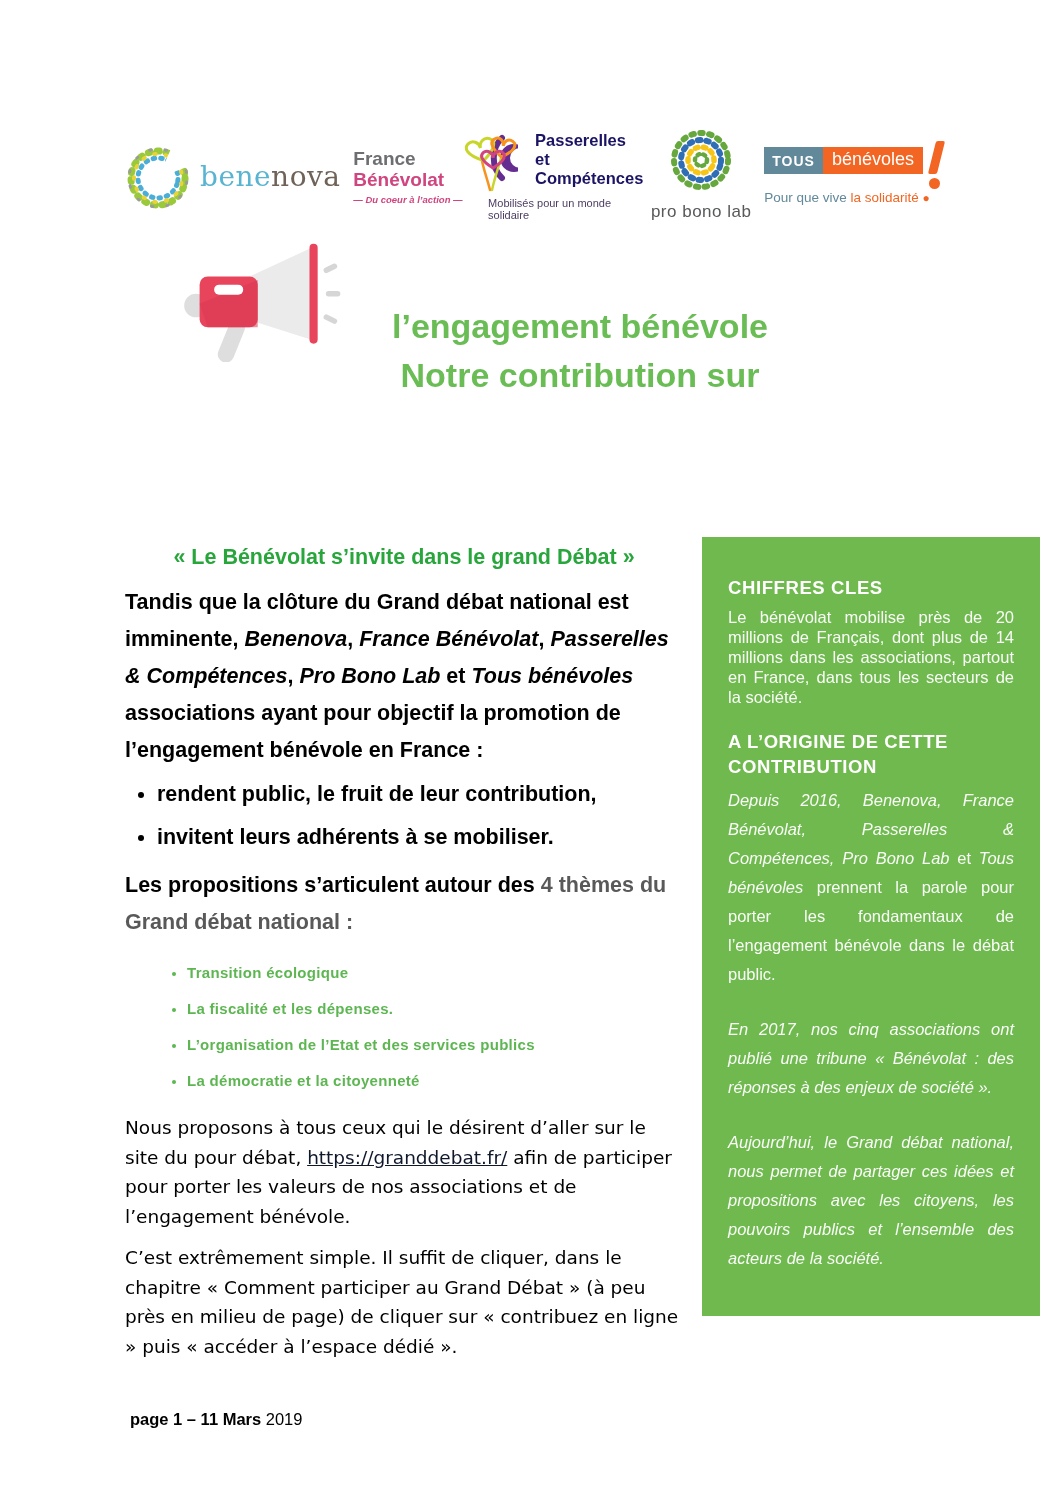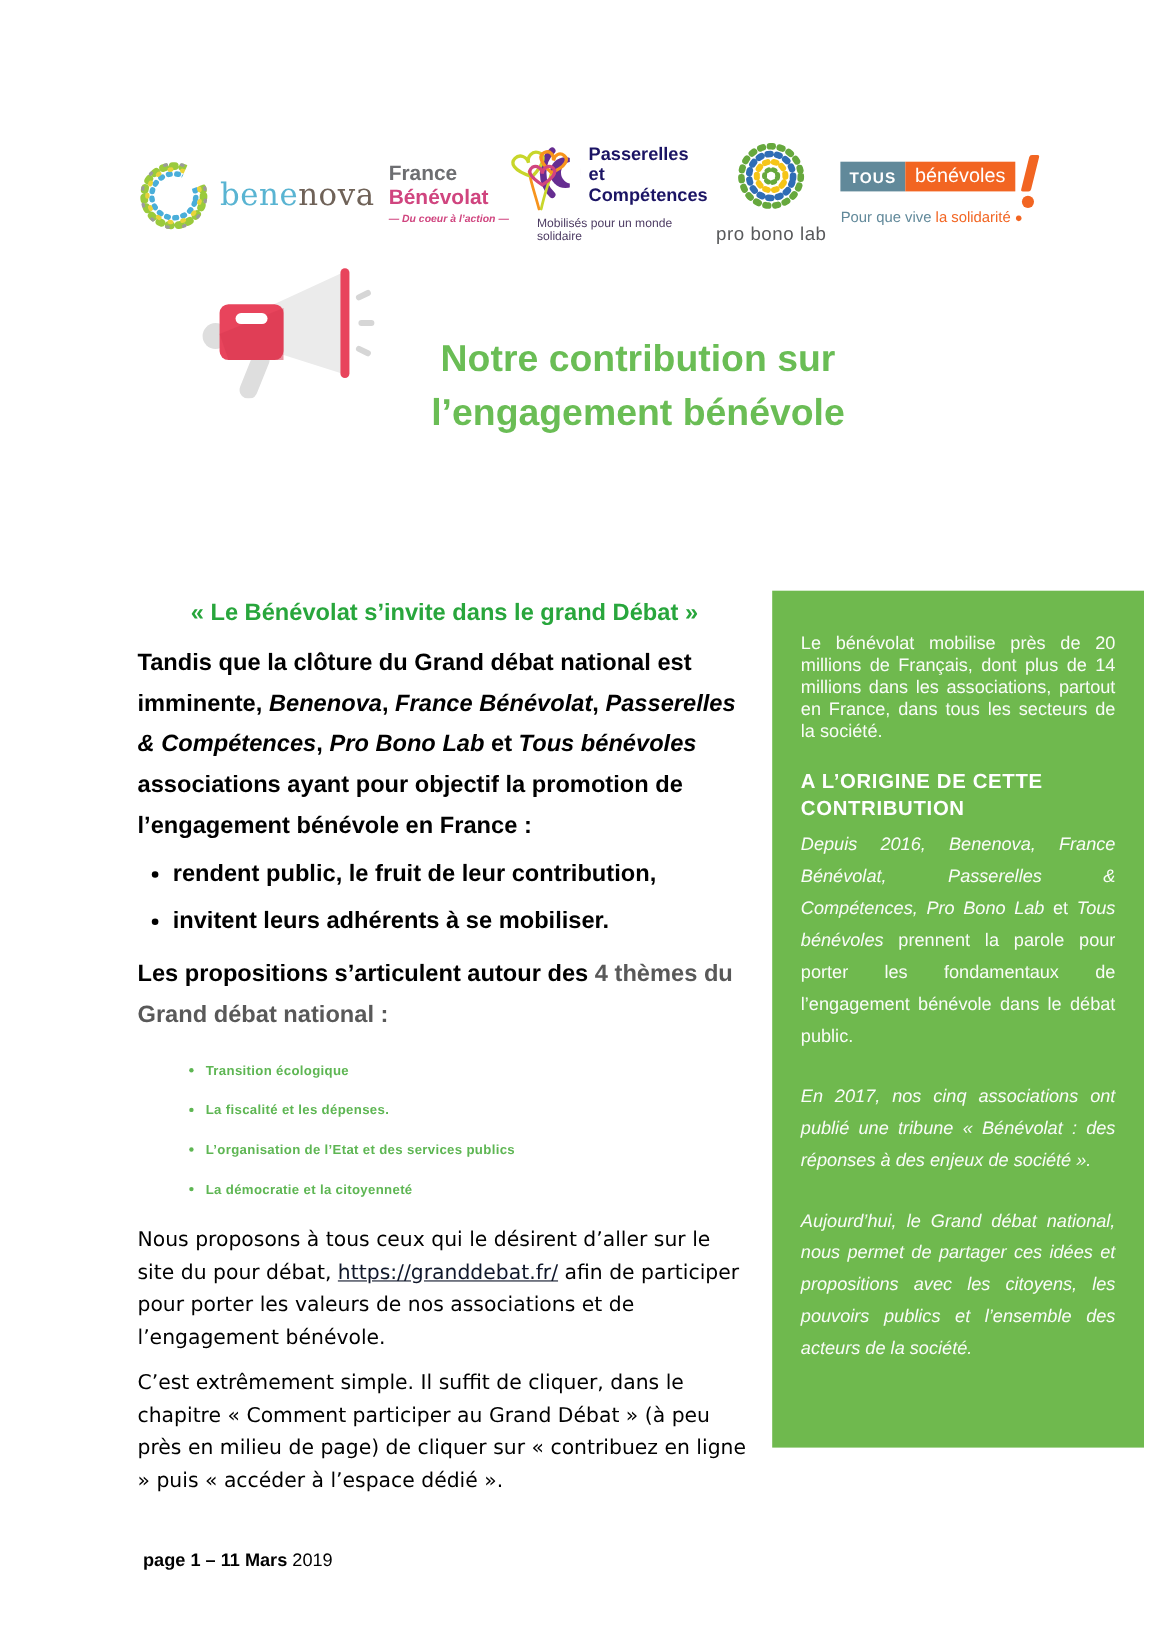--- a/index.html
+++ b/index.html
@@ -54,21 +54,21 @@
   .hero-title  { margin-top:30px; font-size:34px; line-height:49px; }
 
   
   .main-col { position:absolute; left:125px; top:545px; width:558px; color:#000; }
   .green-heading { text-align:center; color:#28a63c; font-weight:bold; font-size:21.5px; margin-bottom:14px; }
   .p-bold { font-weight:bold; font-size:21.5px; line-height:37px; margin-bottom:4px; }
   ul.black-bullets { list-style:disc; margin:2px 0 8px 0; padding-left:32px; }
   ul.black-bullets li { font-weight:bold; font-size:21.5px; line-height:43px; }
   .p-props { font-weight:bold; font-size:21.5px; line-height:37px; margin:6px 0 14px; }
   ul.themes { list-style:disc; margin:10px 0 14px 62px; padding:0; }
-  ul.themes li { color:#5eb653; font-weight:bold; font-size:12px; line-height:36px; letter-spacing:0.3px; }
+  ul.themes li { color:#5eb653; font-weight:bold; font-size:15px; line-height:36px; letter-spacing:0.3px; }
   ul.themes li::marker { font-size:13px; }
   .p-body { font-family:"DejaVu Sans", sans-serif; font-size:18.5px; line-height:29.5px; margin-top:12px; }
   .p-body .link, a.link { color:#0f172a; text-decoration:underline; cursor:pointer; }
 
   
   .sidebar { position:absolute; left:702px; top:537px; width:338px; height:779px;
              background:#6fb94e; color:#ffffff; padding:38px 26px 20px; overflow:hidden; }
   .sb-h { font-weight:bold; font-size:18.5px; letter-spacing:0.6px; line-height:25px; margin-bottom:7px; }
   .sb-h2 { margin-top:22px; }
   .sb-p { font-size:16.5px; line-height:20px; text-align:justify; color:rgba(255,255,255,0.96); }
@@ -174,22 +174,22 @@
       <rect x="26" y="40" width="64" height="56" rx="9" fill="none"></rect>
       <rect x="42" y="49" width="32" height="11" rx="5.5" fill="#ffffff"></rect>
       <rect x="162" y="28" width="16" height="6" rx="3" fill="#d6d6d6" transform="rotate(-26 170 31)"></rect>
       <rect x="165" y="56" width="16" height="6" rx="3" fill="#d6d6d6"></rect>
       <rect x="162" y="84" width="16" height="6" rx="3" fill="#d6d6d6" transform="rotate(26 170 87)"></rect>
     </svg>
   </span>
 
   <div class="hero-text">
     <div class="hero-title">
+      <div>l’engagement bénévole</div>
       <div>Notre contribution sur</div>
-      <div>l’engagement bénévole</div>
     </div>
   </div>
 
   <div class="main-col">
 
     <div class="green-heading">« Le Bénévolat s’invite dans le grand Débat »</div>
 
     <p class="p-bold"><span>Tandis que la clôture du Grand débat national est imminente, </span><span style="font-style: italic;">Benenova</span><span>, </span><span style="font-style: italic;">France Bénévolat</span><span>, </span><span style="font-style: italic;">Passerelles &amp; Compétences</span><span>, </span><span style="font-style: italic;">Pro Bono Lab</span><span> et </span><span style="font-style: italic;">Tous bénévoles</span><span> associations ayant pour objectif la promotion de l’engagement bénévole en France :</span></p>
 
     <ul class="black-bullets">
@@ -206,20 +206,21 @@
       <li>La démocratie et la citoyenneté</li>
     </ul>
 
     <p class="p-body"><span>Nous proposons à tous ceux qui le désirent d’aller sur le site du pour débat, </span><a class="link" href="#">https://granddebat.fr/</a><span> afin de participer pour porter les valeurs de nos associations et de l’engagement bénévole.</span></p>
 
     <p class="p-body">C’est extrêmement simple. Il suffit de cliquer, dans le chapitre « Comment participer au Grand Débat » (à peu près en milieu de page) de cliquer sur « contribuez en ligne » puis « accéder à l’espace dédié ».</p>
 
   </div>
 
   <div class="sidebar">
+    <div class="sb-h">CHIFFRES CLES</div>
     <p class="sb-p">Le bénévolat mobilise près de 20 millions de Français, dont plus de 14 millions dans les associations, partout en France, dans tous les secteurs de la société.</p>
 
     <div class="sb-h sb-h2">A L’ORIGINE DE CETTE CONTRIBUTION</div>
     <p class="sb-p2"><span style="font-style: italic;">Depuis 2016, </span><span style="font-style: italic;">Benenova, France Bénévolat, Passerelles &amp; Compétences, Pro Bono Lab </span><span>et </span><span style="font-style: italic;">Tous bénévoles </span><span>prennent la parole pour porter les fondamentaux de l’engagement bénévole dans le débat public.</span></p>
 
     <p class="sb-p3">En 2017, nos cinq associations ont publié une tribune « Bénévolat : des réponses à des enjeux de société ».</p>
 
     <p class="sb-p3">Aujourd’hui, le Grand débat national, nous permet de partager ces idées et propositions avec les citoyens, les pouvoirs publics et l’ensemble des acteurs de la société.</p>
   </div>
 

